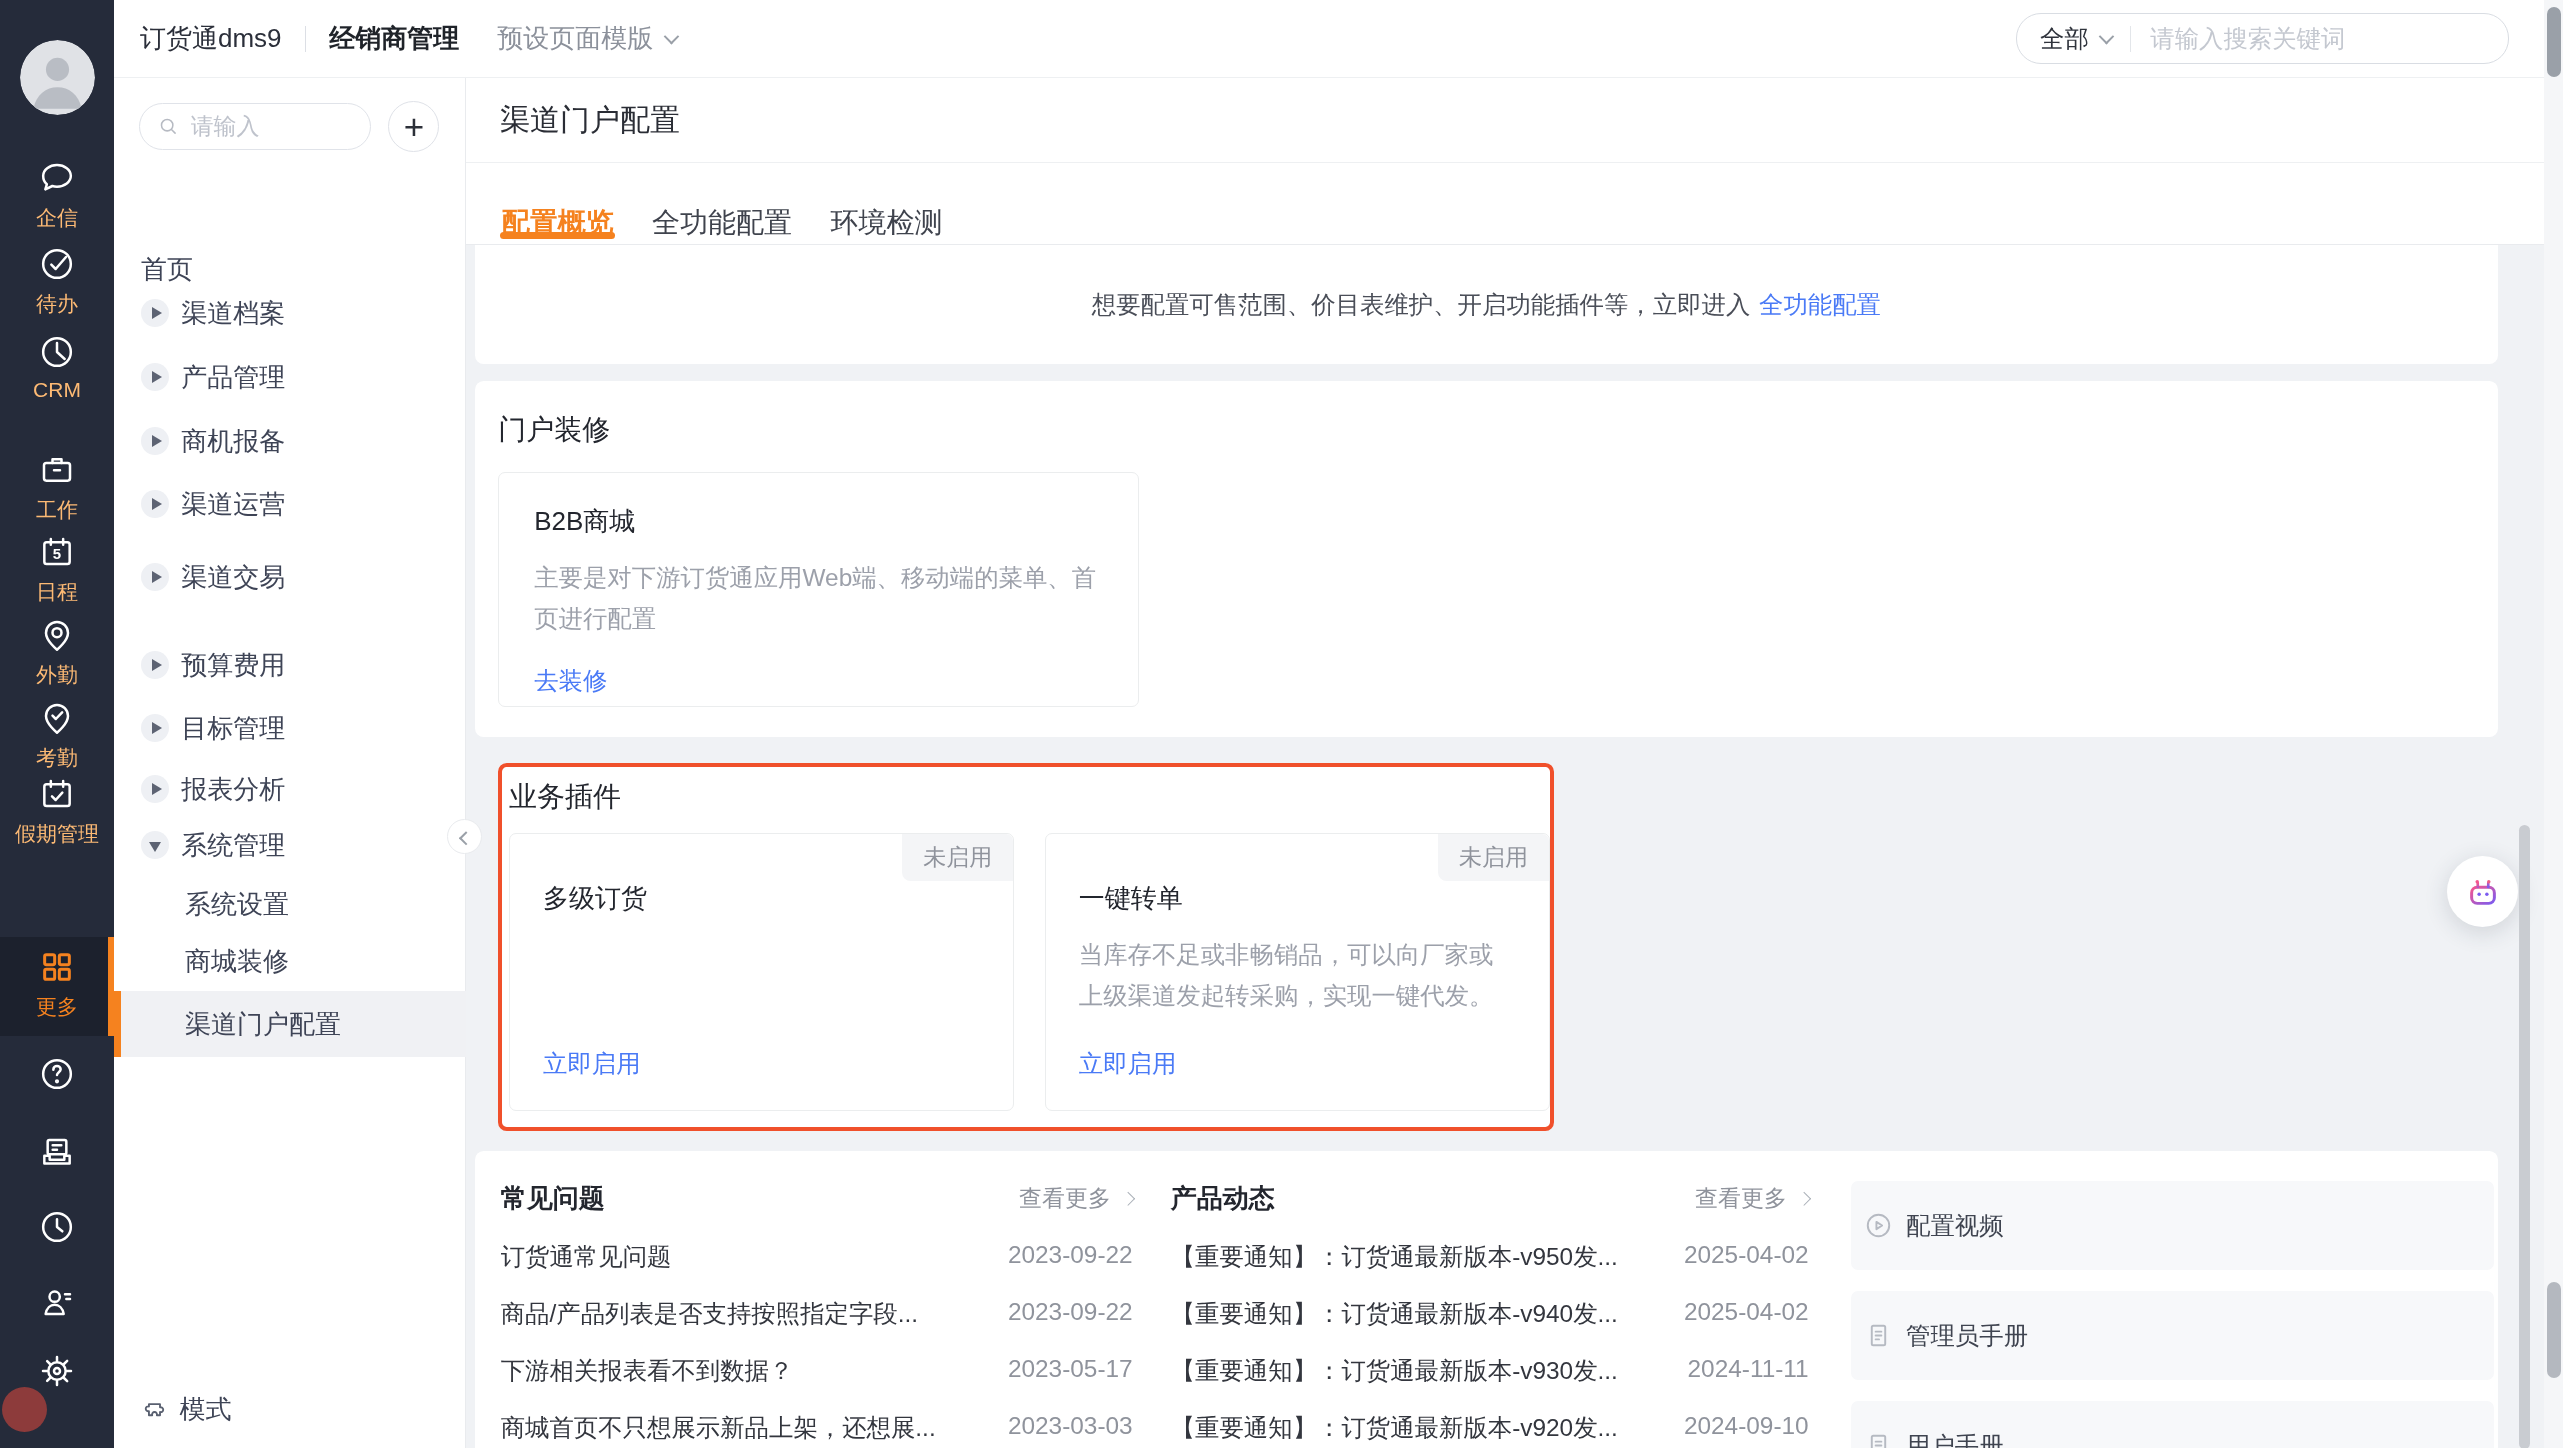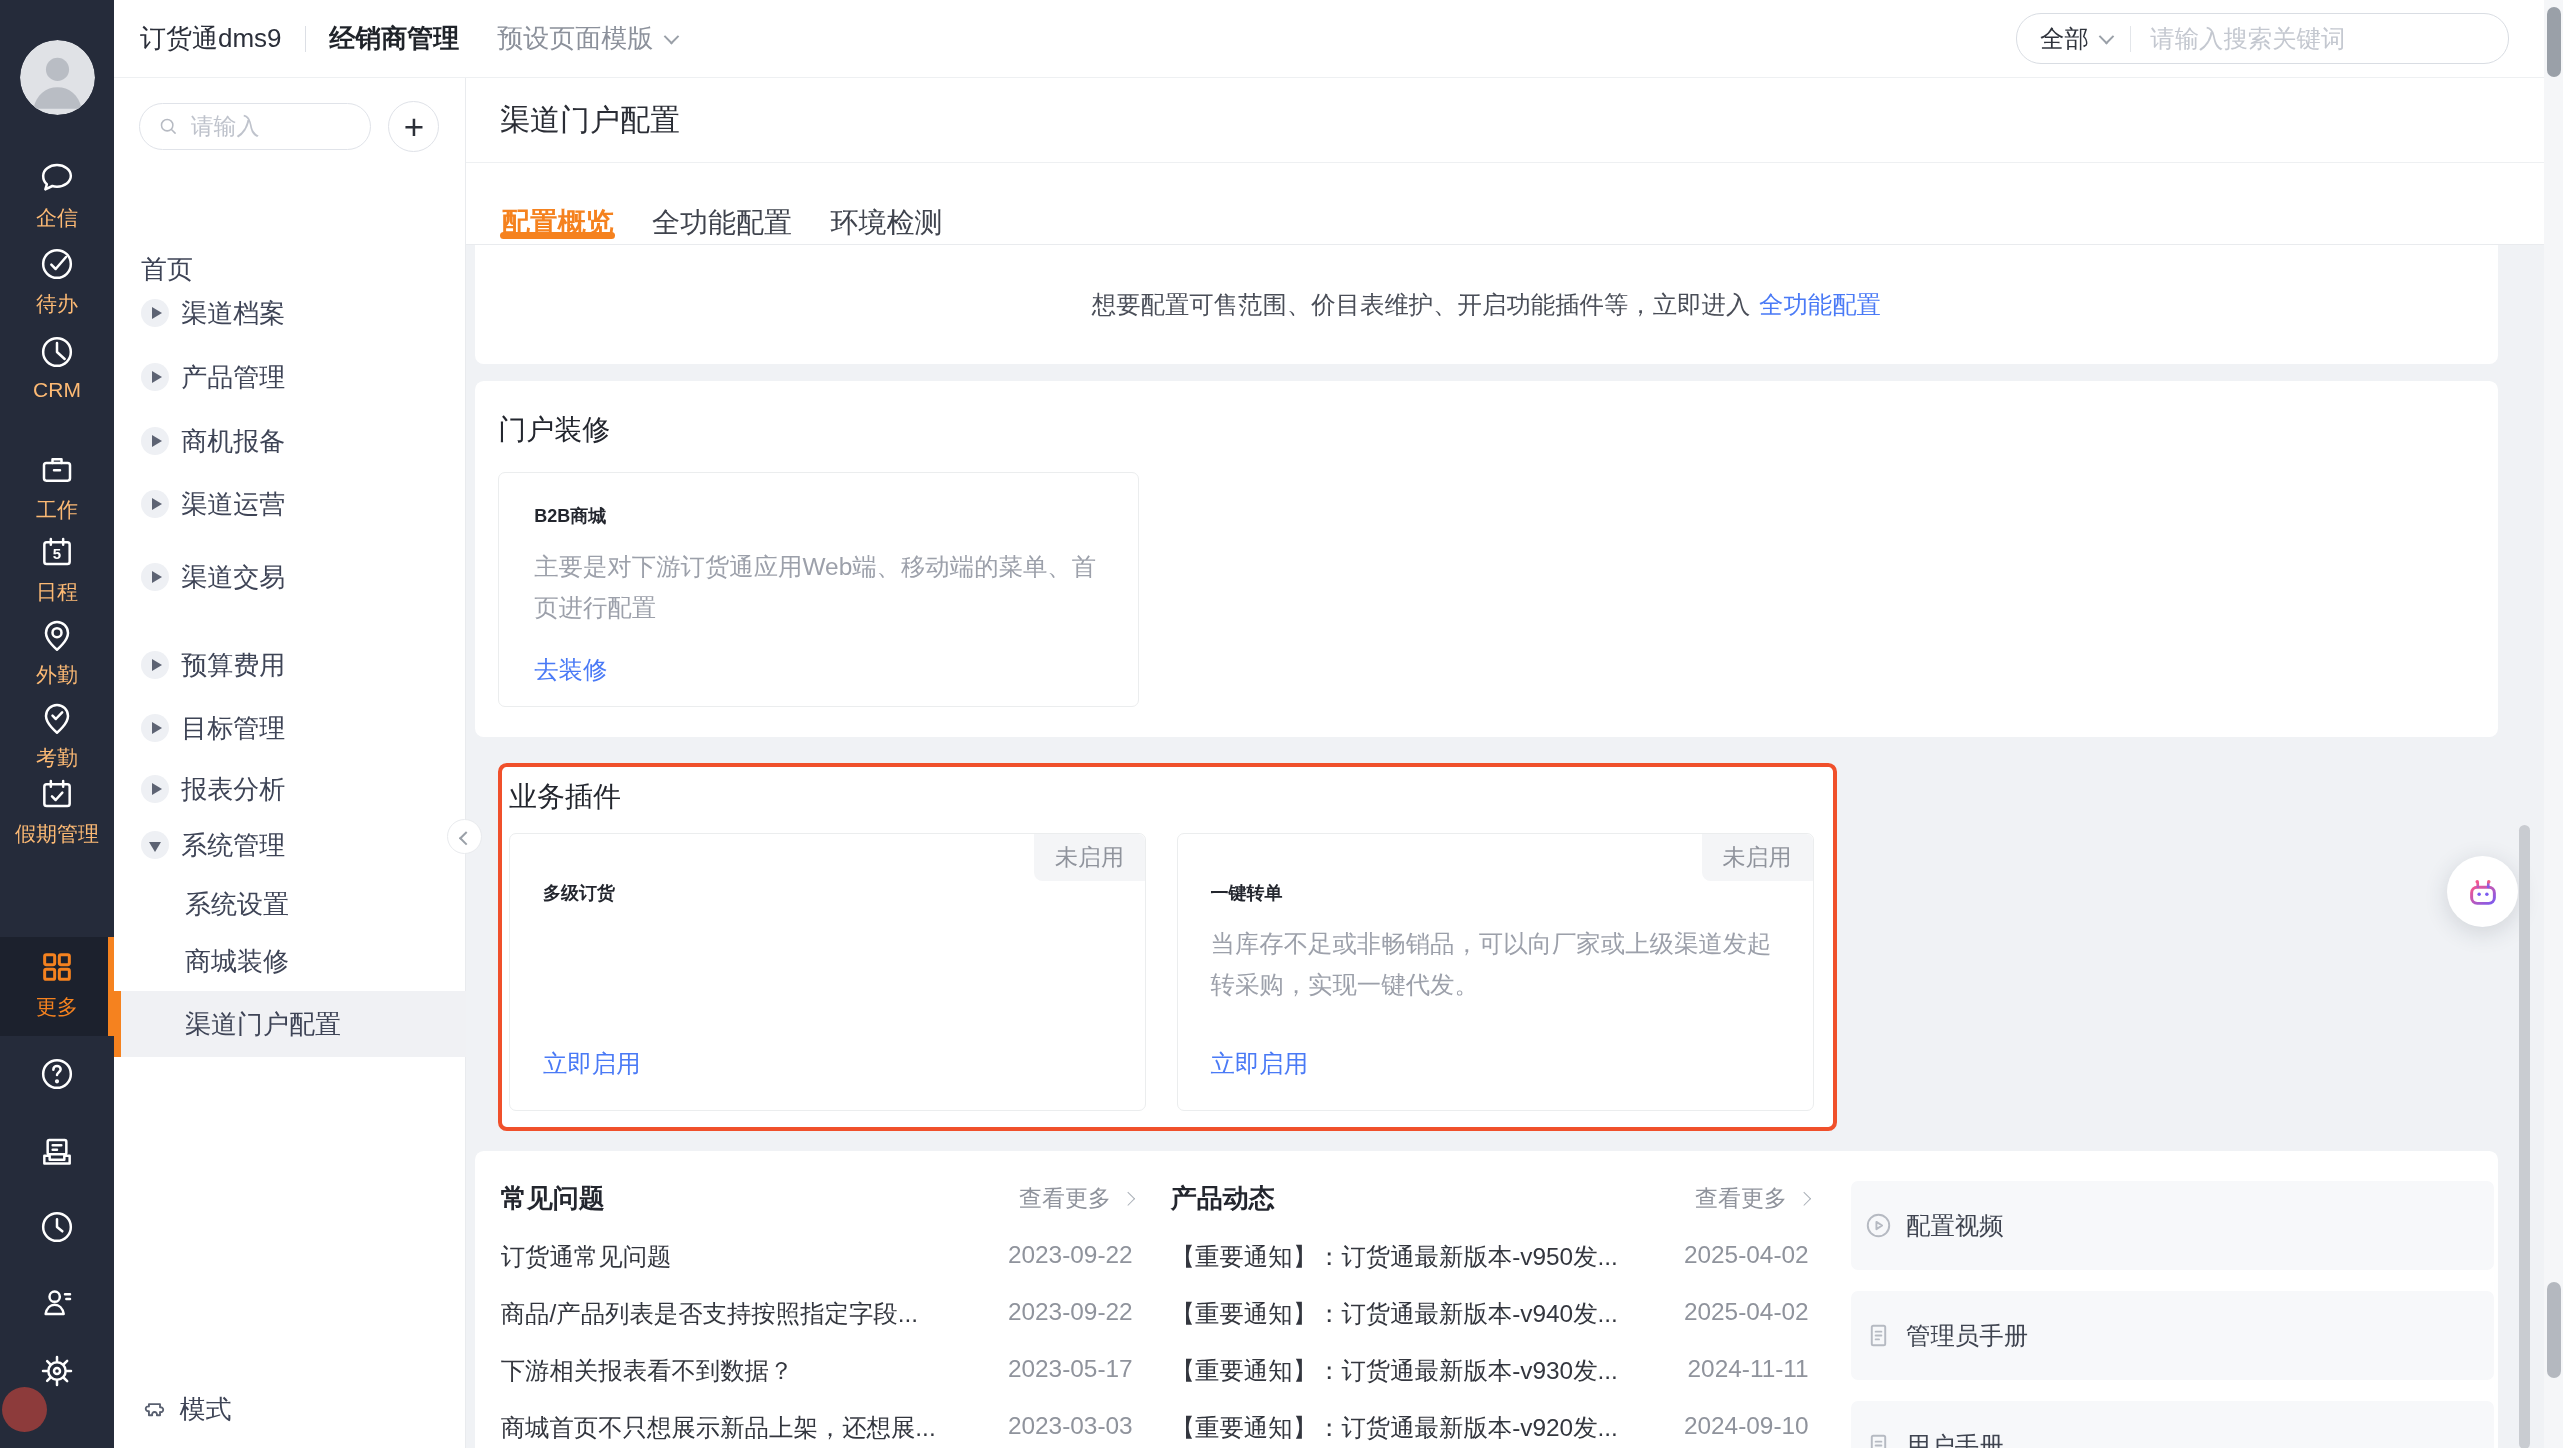--- a/index.html
+++ b/index.html
@@ -66,25 +66,25 @@
   .tab{position:relative;height:79px;display:flex;align-items:flex-end;font-size:28px;color:#3f434d;cursor:pointer;padding:0 1.7px}
   .tab.active{color:#f5821f;font-weight:700}
   .tab.active::after{content:"";position:absolute;left:0;right:0;bottom:3.5px;height:6.1px;border-radius:3.5px;background:#f5821f}
   .card{background:#fff;border-radius:8.7px}
   .card-partial{margin:0 65px 0 8.7px;height:119px;border-radius:0 0 8.7px 8.7px;display:flex;align-items:center;justify-content:center;
                 font-size:24.4px;color:#4a4e58;gap:8.7px}
   .link{color:#4a7af6;cursor:pointer}
   .card-portal{margin:17.4px 65px 0 8.7px;height:356px;padding:30px 0 0 23.5px}
   .sec-title{font-size:28px;font-weight:500;color:#23262e}
   .b2b-card{margin-top:23px;width:641px;height:235px;border:1.7px solid#ebedee;border-radius:7px;padding:31px 33px 0 35px}
-  .mini-title{font-size:18px;font-weight:700;color:#23262e}
+  .mini-title{font-size:26px;font-weight:400;color:#23262e}
   .mini-desc{margin-top:19px;font-size:24.4px;line-height:1.65;color:#9ca0aa}
   .b2b-card .link,.plug-link{display:inline-block;font-size:24.4px}
   .b2b-card .link{margin-top:26px}
-  .plugins{margin:26px 0 0 32px;width:1339px;height:368px;background:#fff;border:4.4px solid #f0502b;border-radius:8.7px;
+  .plugins{margin:26px 0 0 32px;width:1056px;height:368px;background:#fff;border:4.4px solid #f0502b;border-radius:8.7px;
            padding:10.5px 0 0 7px}
   .plug-row{display:flex;gap:30.5px;margin-top:17.4px}
   .plug-card{position:relative;width:637px;height:278px;border:1.7px solid #ebedee;border-radius:7px;background:#fff;padding:47px 35px 0 33px}
   .badge{position:absolute;top:0;right:0;background:#f4f5f7;color:#8f939c;font-size:23px;padding:7.8px 21px;border-radius:0 7px 0 8.7px}
   .plug-link{position:absolute;left:33px;bottom:30px}
   .bottom-card{margin:20px 65px 0 8.7px;height:298px;border-radius:8.7px 8.7px 0 0;padding:30px 0 0 26px;display:flex;overflow:hidden}
   .col-head{display:flex;align-items:center;justify-content:space-between}
   .col-title{font-size:26px;font-weight:600;color:#23262e}
   .more{display:flex;align-items:center;gap:12.2px;font-size:23px;color:#8f939c;cursor:pointer}
   .chev-r{display:inline-block;width:9.6px;height:9.6px;border-right:1.7px solid #aab0b8;border-bottom:1.7px solid #aab0b8;transform:rotate(-45deg)}

